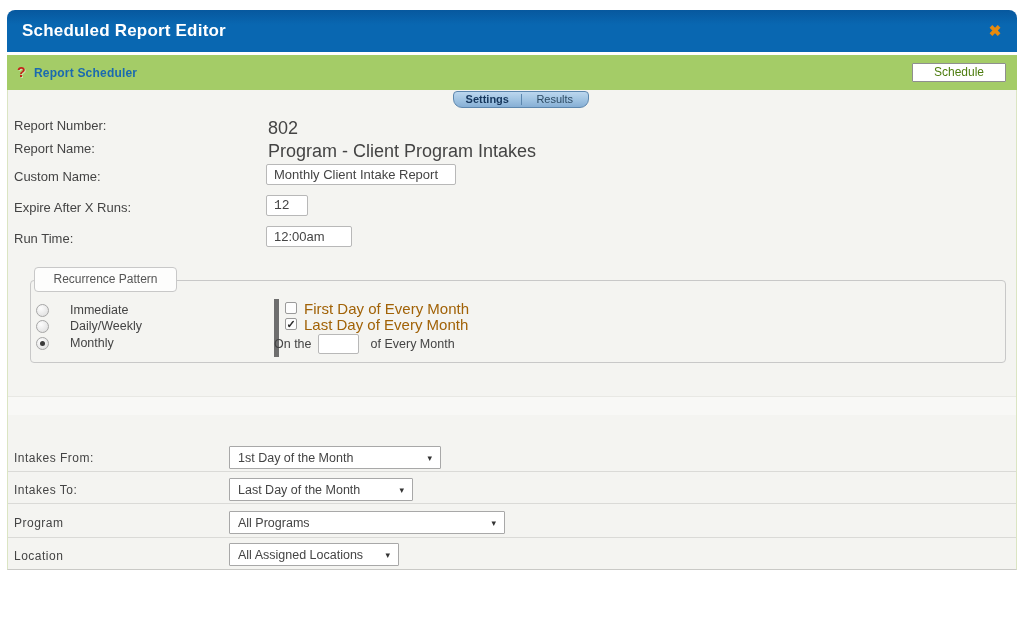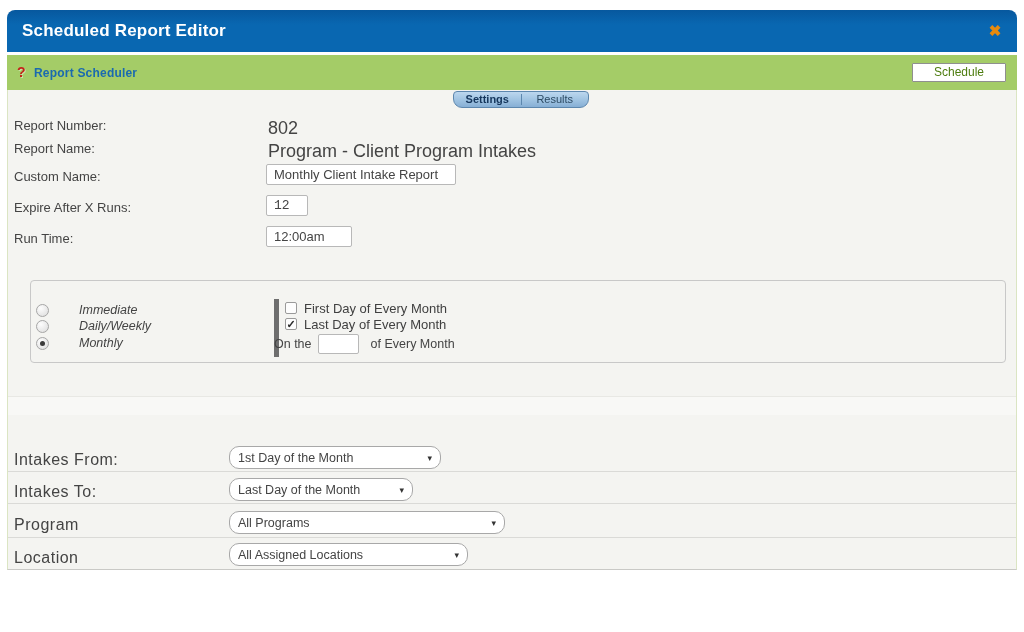--- a/index.html
+++ b/index.html
@@ -56,49 +56,49 @@
     border:1px solid #c8c8c8; border-radius:4px; }
   .legend { position:absolute; left:26px; top:177px; width:143px; height:25px;
     background:#fdfdfc; border:1px solid #c8c8c8; border-radius:4px;
     font-size:12px; color:#555; text-align:center; line-height:23px; }
   .radio-row { position:absolute; display:flex; align-items:center; height:14px; }
   .radio { width:13px; height:13px; border-radius:50%; border:1px solid #a6a6a6;
     background:radial-gradient(circle at 35% 30%, #fdfdfd 0%, #e2e2e2 80%);
     position:relative; cursor:pointer; flex:0 0 auto; }
   .radio.checked::after { content:""; position:absolute; left:3px; top:3px;
     width:5px; height:5px; border-radius:50%; background:#3a3a3a; }
-  .radio-row .rlabel { margin-left:30px; font-size:12.5px; color:#444;font-style:italic; }
+  .radio-row .rlabel { margin-left:21px; font-size:12.5px; color:#444; }
   .vdivider { position:absolute; left:266px; top:209px; width:5px; height:58px;
     background:#6e6e6e; }
   .check-row { position:absolute; display:flex; align-items:center; height:14px; }
   .checkbox { width:12px; height:12px; border:1px solid #9a9a9a; border-radius:2px;
     background:#fdfdfd; position:relative; cursor:pointer; flex:0 0 auto;
     font-size:11px; line-height:11px; text-align:center; color:#2b2b2b; }
   .checkbox .checkmark { display:none; }
   .checkbox.checked .checkmark { display:block; font-weight:700; }
-  .check-row .clabel { margin-left:7px; font-size:13px; color:#404040; }
+  .check-row .clabel { margin-left:7px; font-size:15px; color:#a16207; }
   .onthe-row { position:absolute; left:266px; top:244px; height:20px;
     display:flex; align-items:center; font-size:12.5px; color:#444; }
   .onthe-input { width:41px; height:20px; margin-left:6px; position:static; }
   .onthe-suffix { margin-left:12px; }
 
   
   .prestrip { position:absolute; left:0; top:306px; width:100%; height:19px;
     background:#f8f8f6; border-top:1px solid #e8e8e4; }
 
   
   .thead { position:absolute; left:0; top:325px; width:100%; height:22px;
     background:linear-gradient(180deg,#f0f0ee,#e6e6e3);
     border-top:1px solid #8f8f8f; border-bottom:1px solid #9a9a9a; }
   .th { position:absolute; top:0; line-height:21px; font-size:12px; font-weight:700;
     color:#3c3c3c; letter-spacing:.5px; }
-  .trow-label { position:absolute; left:6px; font-size:16px; color:#444;
+  .trow-label { position:absolute; left:6px; font-size:12px; color:#444;
     letter-spacing:.5px; }
   .select { position:absolute; left:221px; height:23px; background:#fff;
-    border:1px solid #a8a8a8; border-radius:10px; display:flex; align-items:center;
+    border:1px solid #a8a8a8; border-radius:1px; display:flex; align-items:center;
     justify-content:space-between; padding:0 8px; font-size:12.5px; color:#444;
     cursor:pointer; }
   .select .arrow { font-size:9px; color:#333; margin-left:8px; }
   .rowsep { position:absolute; left:0; width:100%; height:1px; background:#dadad7; }
 </style>
 </head>
 <body>
 
 <div class="dialog">
 
@@ -130,20 +130,21 @@
     <div class="flabel" style="top:79px;">Custom Name:</div>
     <input class="tbox" style="left: 258px; top: 74px; width: 190px; height: 21px;" value="Monthly Client Intake Report">
 
     <div class="flabel" style="top:110px;">Expire After X Runs:</div>
     <input class="tbox" style="left: 258px; top: 105px; width: 42px; height: 21px; font-family: Liberation Mono, monospace;" value="12">
 
     <div class="flabel" style="top:141px;text-align:right;">Run Time:</div>
     <input class="tbox" style="left: 258px; top: 136px; width: 86px; height: 21px;" value="12:00am">
 
     <div class="fieldset"></div>
+    <div class="legend">Recurrence Pattern</div>
 
     <div class="radio-row" style="left:28px; top:213px;">
       <span class="radio"></span>
       <span class="rlabel">Immediate</span>
     </div>
     <div class="radio-row" style="left:28px; top:229px;">
       <span class="radio"></span>
       <span class="rlabel">Daily/Weekly</span>
     </div>
     <div class="radio-row" style="left:28px; top:246px;">
@@ -188,19 +189,19 @@
     <div class="rowsep" style="top:413px;"></div>
 
     <div class="trow-label" style="top:426px;">Program</div>
     <div class="select" style="top:421px; width:276px;">
       <span>All Programs</span>
       <span class="arrow">▾</span>
     </div>
     <div class="rowsep" style="top:447px;"></div>
 
     <div class="trow-label" style="top:459px;text-align:right;">Location</div>
-    <div class="select" style="top:453px; width:239px;">
+    <div class="select" style="top:453px; width:170px;">
       <span>All Assigned Locations</span>
       <span class="arrow">▾</span>
     </div>
 
   </div>
 </div>
 
 </body></html>

